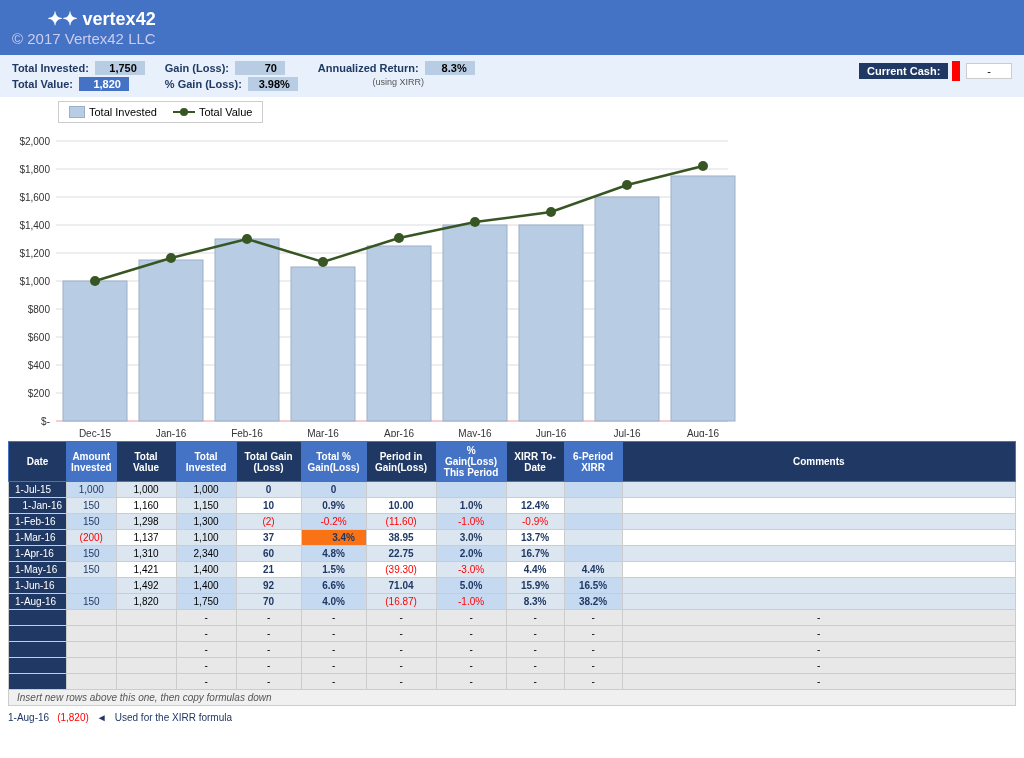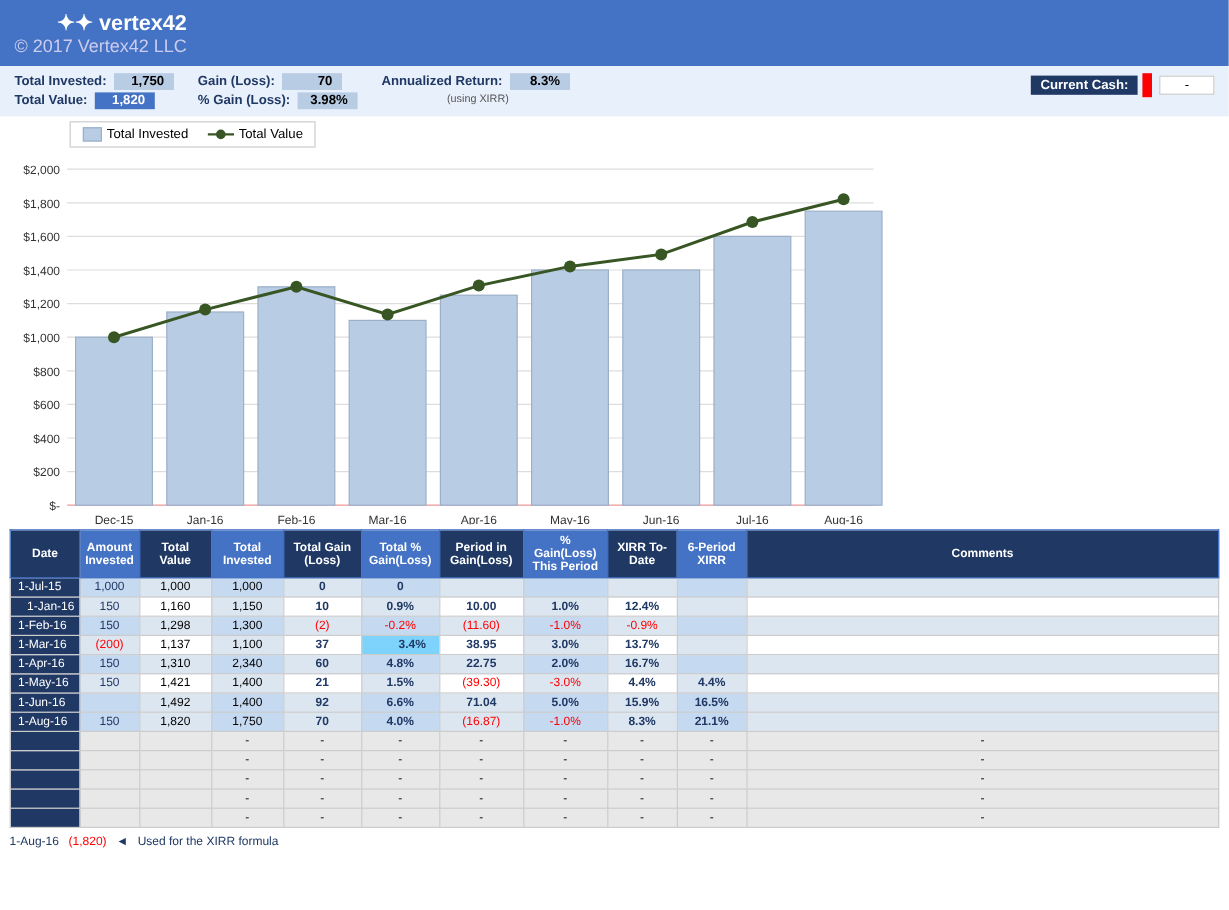--- a/index.html
+++ b/index.html
@@ -343,21 +343,21 @@
           <td class="cell-red">-0.9%</td>
           <td class="cell-blue" style="background: rgb(197, 217, 241);"></td>
           <td></td>
         </tr>
         <tr class="row-odd">
           <td class="col-date-cell" style="background: rgb(31, 56, 100); color: white; text-align: left; padding-left: 6px;">1-Mar-16</td>
           <td class="cell-red" style="background: rgb(220, 230, 241);">(200)</td>
           <td>1,137</td>
           <td style="background: rgb(220, 230, 241);">1,100</td>
           <td class="cell-blue">37</td>
-          <td class="cell-blue" style="background: #7dd3fc; padding-left: 24px;">3.4%</td>
+          <td class="cell-blue" style="background: #f97316; padding-left: 24px;">3.4%</td>
           <td class="cell-blue">38.95</td>
           <td class="cell-blue" style="background: rgb(220, 230, 241);">3.0%</td>
           <td class="cell-blue">13.7%</td>
           <td class="cell-blue" style="background: rgb(220, 230, 241);"></td>
           <td></td>
         </tr>
         <tr class="row-even">
           <td class="col-date-cell" style="background: rgb(31, 56, 100); color: white; text-align: left; padding-left: 6px;">1-Apr-16</td>
           <td class="cell-dark" style="background: rgb(197, 217, 241);">150</td>
           <td>1,310</td>
@@ -399,21 +399,21 @@
         <tr class="row-even">
           <td class="col-date-cell" style="background: rgb(31, 56, 100); color: white; text-align: left; padding-left: 6px;">1-Aug-16</td>
           <td class="cell-dark" style="background: rgb(197, 217, 241);">150</td>
           <td>1,820</td>
           <td style="background: rgb(197, 217, 241);">1,750</td>
           <td class="cell-blue">70</td>
           <td class="cell-blue" style="background: rgb(197, 217, 241);">4.0%</td>
           <td class="cell-red">(16.87)</td>
           <td class="cell-red" style="background: rgb(197, 217, 241);">-1.0%</td>
           <td class="cell-blue">8.3%</td>
-          <td class="cell-blue" style="background: rgb(197, 217, 241);">21.1%</td>
+          <td class="cell-blue" style="background: rgb(197, 217, 241);">38.2%</td>
           <td></td>
         </tr>
         <tr class="row-empty">
           <td style="background: rgb(31, 56, 100);"></td>
           <td style="background: rgb(232, 232, 232);"></td>
           <td style="background: rgb(232, 232, 232);"></td>
           <td style="background: rgb(232, 232, 232);">-</td>
           <td style="background: rgb(232, 232, 232);">-</td>
           <td style="background: rgb(232, 232, 232);">-</td>
           <td style="background: rgb(232, 232, 232);">-</td>
@@ -466,20 +466,23 @@
           <td style="background: rgb(232, 232, 232);"></td>
           <td style="background: rgb(232, 232, 232);"></td>
           <td style="background: rgb(232, 232, 232);">-</td>
           <td style="background: rgb(232, 232, 232);">-</td>
           <td style="background: rgb(232, 232, 232);">-</td>
           <td style="background: rgb(232, 232, 232);">-</td>
           <td style="background: rgb(232, 232, 232);">-</td>
           <td style="background: rgb(232, 232, 232);">-</td>
           <td style="background: rgb(232, 232, 232);">-</td>
           <td style="background: rgb(232, 232, 232);">-</td>
+        </tr>
+        <tr style="background: rgb(240, 240, 240);">
+          <td colspan="11" class="footer-note" style="text-align: left; padding-left: 8px;">Insert new rows above this one, then copy formulas down</td>
         </tr>
       </tbody>
   </table>
 </div>
 
 <div class="bottom-row">
   <span class="bottom-date">1-Aug-16</span>
   <span class="bottom-val cell-red">(1,820)</span>
   <span class="bottom-arrow cell-blue">◄</span>
   <span class="bottom-note">Used for the XIRR formula</span>

